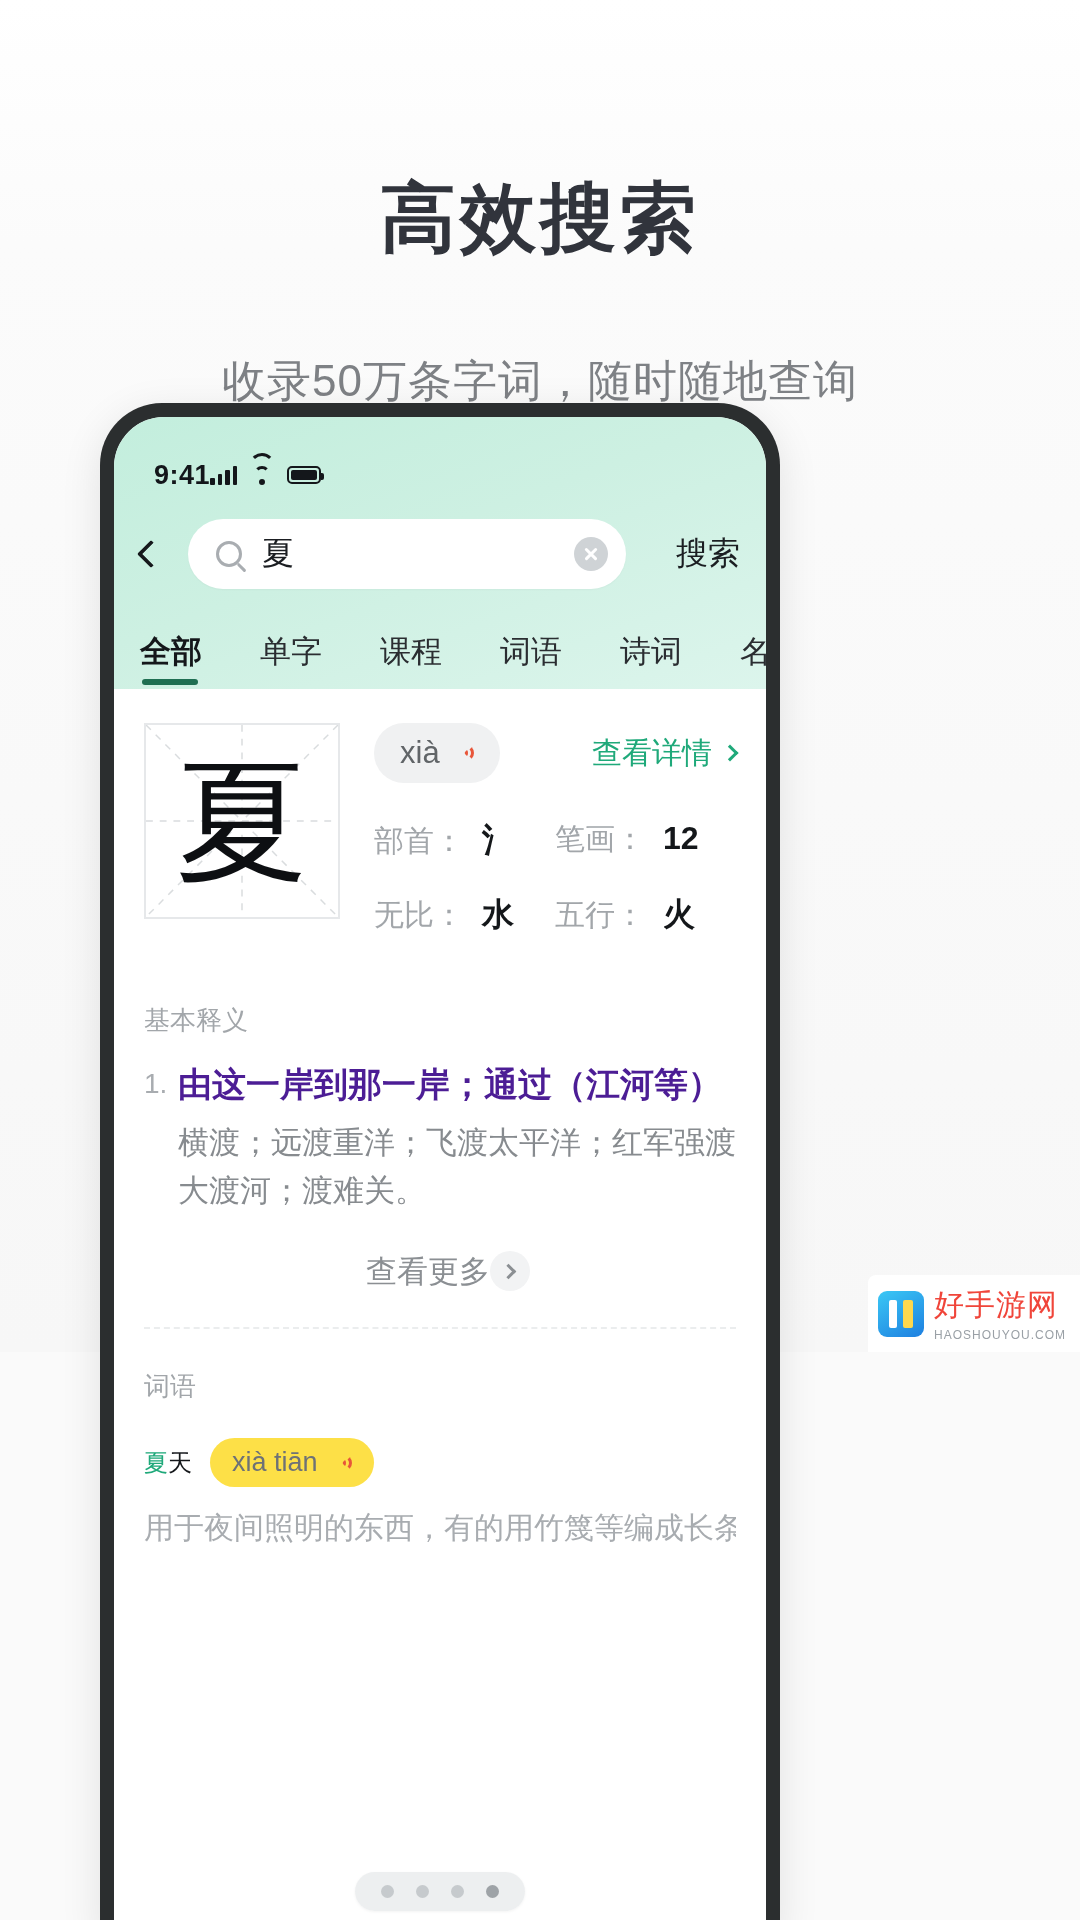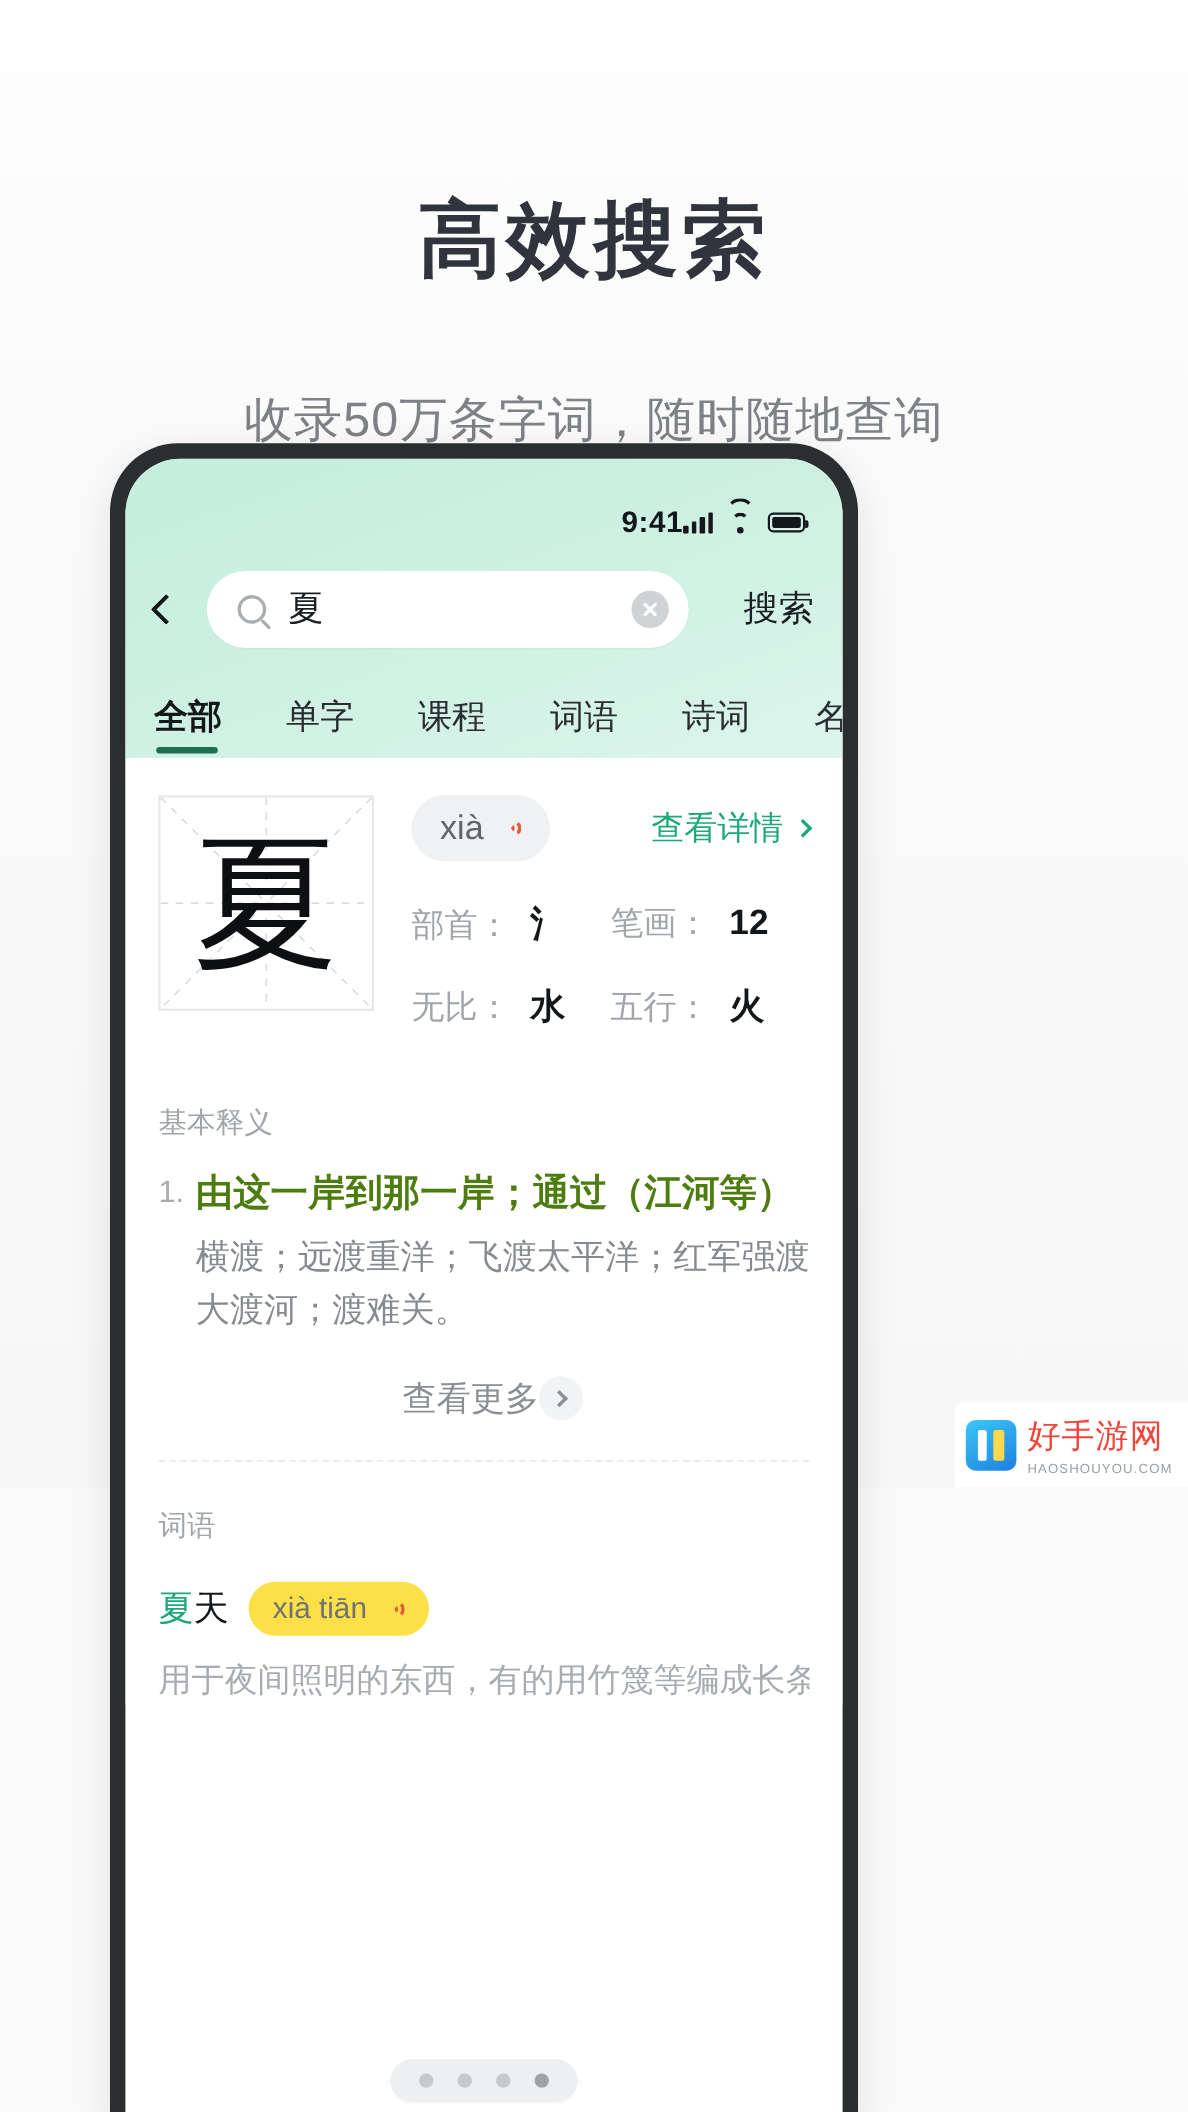--- a/index.html
+++ b/index.html
@@ -47,21 +47,21 @@
   }
 
   
   .mint-header {
     position: relative;
     background: linear-gradient(160deg,#c3eedd 0%,#cdf0e2 45%,#dcf5ec 100%);
     padding-top: 36px;
   }
   .statusbar {
     height: 44px; padding: 0 34px 0 40px;
-    display: flex; align-items: center; justify-content: flex-end;
+    display: flex; align-items: center; justify-content: flex-start;
   }
   .status-time { font-size: 27px; font-weight: 600; color: #13161a; letter-spacing: .5px; }
   .status-icons { display: flex; align-items: center; gap: 12px; }
   .ico-signal { display:flex; align-items:flex-end; gap:3px; height:20px; }
   .ico-signal i { display:block; width:4.5px; background:#14171b; border-radius:1px; }
   .ico-signal i:nth-child(1){height:7px}
   .ico-signal i:nth-child(2){height:11px}
   .ico-signal i:nth-child(3){height:15px}
   .ico-signal i:nth-child(4){height:19px}
   .ico-wifi { width:26px; height:20px; position:relative; }
@@ -157,33 +157,33 @@
   .meta-row { display:flex; margin-bottom: 30px; }
   .meta-cell { flex:1; display:flex; align-items:baseline; }
   .meta-k { font-size: 30px; color:#a2a6aa; }
   .meta-v { font-size: 32px; color:#14171a; font-weight: 600; margin-left: 18px; }
 
   .sec-title { font-size: 26px; color:#a2a6aa; padding: 26px 30px 0 30px; }
 
   .def-item { display:flex; padding: 22px 30px 0 30px; }
   .def-num { font-size: 28px; color:#a8acb0; width: 34px; flex:0 0 34px; padding-top:8px; }
   .def-body { flex:1; }
-  .def-head { font-size: 34px; font-weight:700; color:#4d7c0f; line-height:1.45; }
+  .def-head { font-size: 34px; font-weight:700; color:#4c1d95; line-height:1.45; }
   .def-text { font-size: 31px; color:#878b8f; line-height:1.55; margin-top: 10px; }
 
   .more-row { display:flex; justify-content:center; padding: 36px 0 30px 16px; }
   .more-txt { font-size: 31px; color:#8b8f93; }
   .more-chev { width: 40px; height:40px; border-radius:50%; background:#f2f3f4; display:flex; align-items:center; justify-content:center; }
   .more-chev i { width:11px; height:11px; border-right:3px solid #8b8f93; border-top:3px solid #8b8f93; transform: rotate(45deg); margin-left:-4px; }
 
   .divider { height:1px; border-top: 2px dashed #ebedee; margin: 4px 30px 0 30px; }
 
   .word-item { padding: 0 30px; }
   .word-head { display:flex; align-items:center; gap:18px; padding-top: 6px; }
-  .word-txt { font-size: 32px; color:#14171a; }
+  .word-txt { font-size: 24px; color:#14171a; }
   .word-txt .hl { color:#1fa97a; }
   .word-pill { display:inline-flex; align-items:center; gap:12px; background:#fde047; border-radius:30px; padding:9px 22px; font-size:27px; color:#6e7276; }
   .word-desc { font-size: 30px; color:#a8acb0; margin-top: 18px; line-height:1.5; white-space: nowrap; overflow:hidden; }
 
   
   .dots {
     position: absolute; left: 50%; transform: translateX(-50%);
     bottom: 22px;
     background: rgba(236,238,239,.96);
     border-radius: 24px; padding: 13px 26px;

